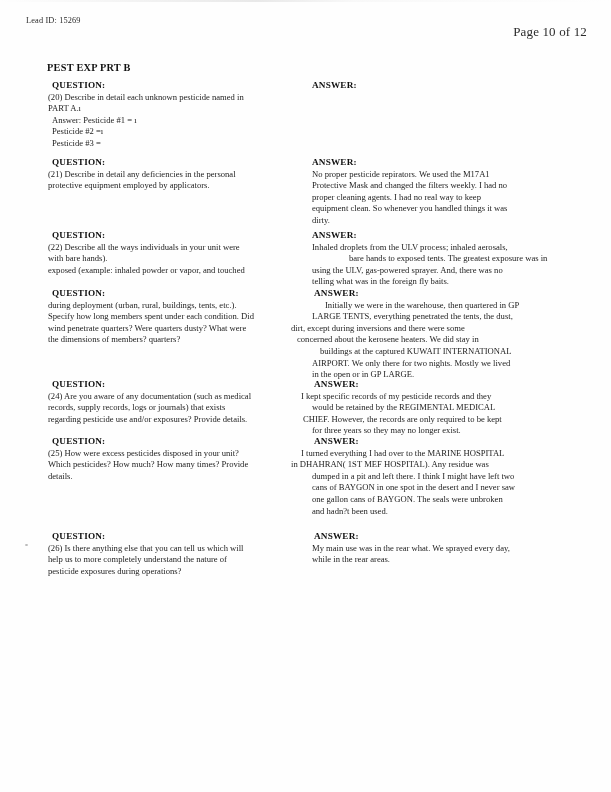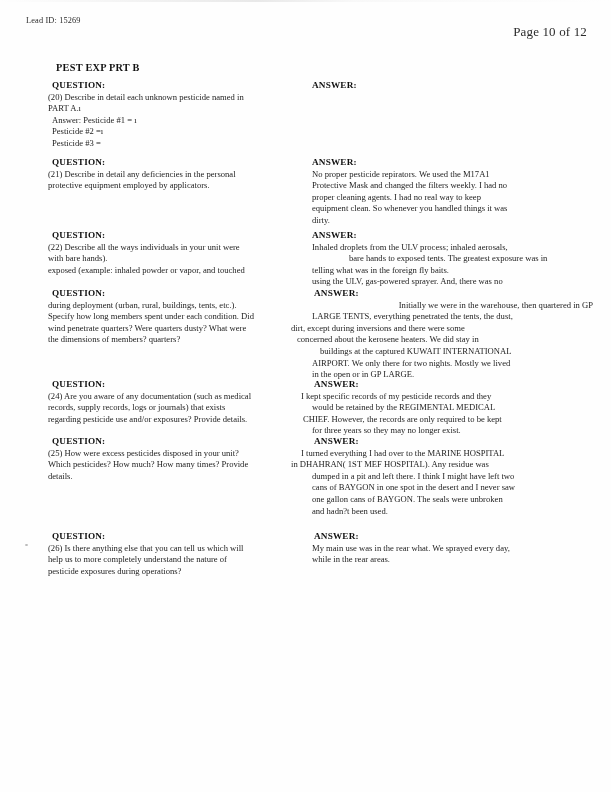--- a/index.html
+++ b/index.html
@@ -37,21 +37,21 @@
     top: 24px;
     font-size: 13px;
     letter-spacing: 0.15px;
     color: #2b2b2b;
     white-space: nowrap;
   }
 
   
   .form-title {
     position: absolute;
-    left: 56px;
+    left: 47px;
     top: 62px;
     font-size: 10.3px;
     font-weight: bold;
     letter-spacing: 0.25px;
     color: #111;
   }
 
   
   .body-area {
     position: absolute;
@@ -156,35 +156,35 @@
         <div class="col-q" style="top: 0px;">
           <span class="lbl lbl-q">QUESTION:</span>
           <span class="txt">(22)  Describe all the ways individuals in your unit were</span>
           <span class="txt">with bare hands).</span>
           <span class="txt">exposed (example: inhaled powder or vapor, and touched</span>
         </div>
         <div class="col-a" style="top: 0px; left: 312px;">
           <span class="lbl" style="margin-left: 0px;">ANSWER:</span>
           <span class="txt" style="margin-left: 0px;">Inhaled droplets from the ULV process; inhaled aerosals,</span>
           <span class="txt" style="margin-left: 0px; padding-left: 37px;">bare hands to exposed tents.  The greatest exposure was in</span>
+          <span class="txt" style="margin-left: 0px;">using the ULV,  gas-powered sprayer.  And, there was no</span>
           <span class="txt" style="margin-left: 0px;">telling what was in the foreign fly baits.</span>
-          <span class="txt" style="margin-left: 0px;">using the ULV,  gas-powered sprayer.  And, there was no</span>
         </div>
       </div>
       <div class="qa-block" style="position: absolute; top: 208px; left: 0px; height: 1px;">
         <div class="col-q" style="top: 0px;">
           <span class="lbl lbl-q">QUESTION:</span>
           <span class="txt">during deployment (urban, rural, buildings, tents, etc.).</span>
           <span class="txt">Specify how long members spent under each condition.  Did</span>
           <span class="txt">wind penetrate quarters?  Were quarters dusty?  What were</span>
           <span class="txt">the dimensions of members? quarters?</span>
         </div>
         <div class="col-a" style="top: 0px; left: 303px;">
           <span class="lbl" style="margin-left: 11px;">ANSWER:</span>
-          <span class="txt" style="margin-left: 22px; text-align: right;">Initially we were in the warehouse, then quartered in GP</span>
+          <span class="txt" style="margin-left: 22px;">Initially we were in the warehouse, then quartered in GP</span>
           <span class="txt" style="margin-left: 9px;">LARGE TENTS, everything penetrated the tents, the dust,</span>
           <span class="txt" style="margin-left: -12px;">dirt, except during inversions and there were some</span>
           <span class="txt" style="margin-left: -6px;">concerned about the kerosene heaters.  We did stay in</span>
           <span class="txt" style="margin-left: 9px; padding-left: 8px;">buildings at the captured KUWAIT INTERNATIONAL</span>
           <span class="txt" style="margin-left: 9px;">AIRPORT.  We only there for two nights.  Mostly we lived</span>
           <span class="txt" style="margin-left: 9px;">in the open or in GP LARGE.</span>
         </div>
       </div>
       <div class="qa-block" style="position: absolute; top: 299px; left: 0px; height: 1px;">
         <div class="col-q" style="top: 0px;">

